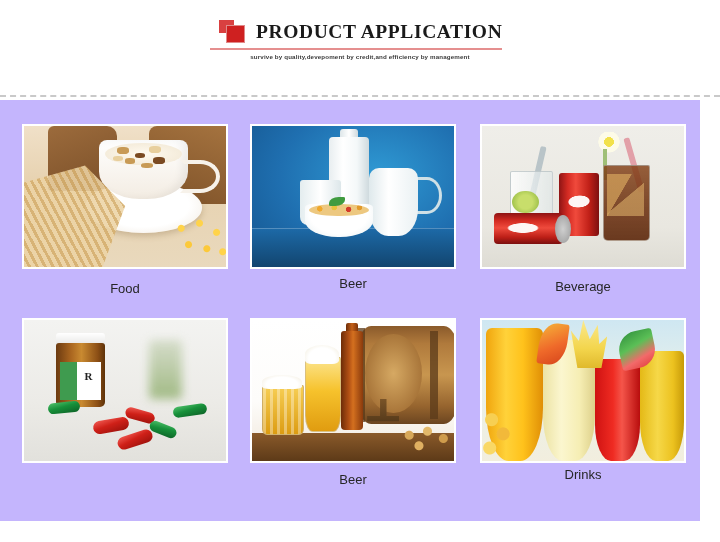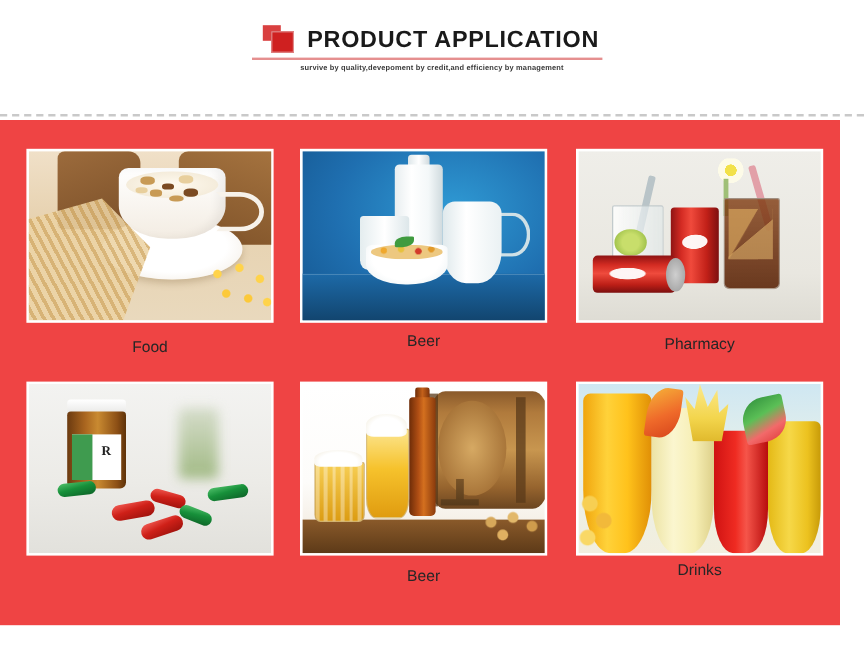--- a/index.html
+++ b/index.html
@@ -23,24 +23,25 @@
   }
   #logo-block {
     position: absolute;
     left: 50%;
     top: 18px;
     transform: translateX(-50%);
     width: 300px;
   }
   #logo-row {
     display: flex;
-    align-items: flex-end;
+    align-items: center;
     justify-content: flex-start;
     height: 28px;
     padding-left: 8px;
+    font-family: Liberation Serif, serif;
   }
   #logo-mark {
     position: relative;
     width: 32px;
     height: 26px;
     flex: 0 0 32px;
     margin-right: 6px;
   }
   #logo-mark .sq-a {
     position: absolute;
@@ -93,21 +94,21 @@
     border-top: 2px dashed #c9c9c9;
   }
 
   
   #panel {
     position: absolute;
     left: 0;
     top: 100px;
     width: 700px;
     height: 421px;
-    background: #ef4444;
+    background: #c4b5fd;
   }
 
   #grid {
     position: absolute;
     left: 0;
     top: 0;
     width: 700px;
     height: 421px;
   }
 
@@ -448,21 +449,21 @@
           <div class="bev-straw2"></div>
           <div class="bev-glass1"></div>
           <div class="bev-lime"></div>
           <div class="bev-glass2"></div>
           <div class="bev-ice"></div>
           <div class="bev-can-up"></div>
           <div class="bev-can-lie"></div>
           <div class="bev-can-lid"></div>
         </div>
       </div>
-      <div class="caption">Pharmacy</div>
+      <div class="caption">Beverage</div>
     </div>
 
     <div class="cell c3">
       <div class="thumb">
         <div class="art">
           <div class="ph-bg"></div>
           <div class="ph-blur"></div>
           <div class="ph-cap"></div>
           <div class="ph-bottle"></div>
           <div class="ph-label"></div>

